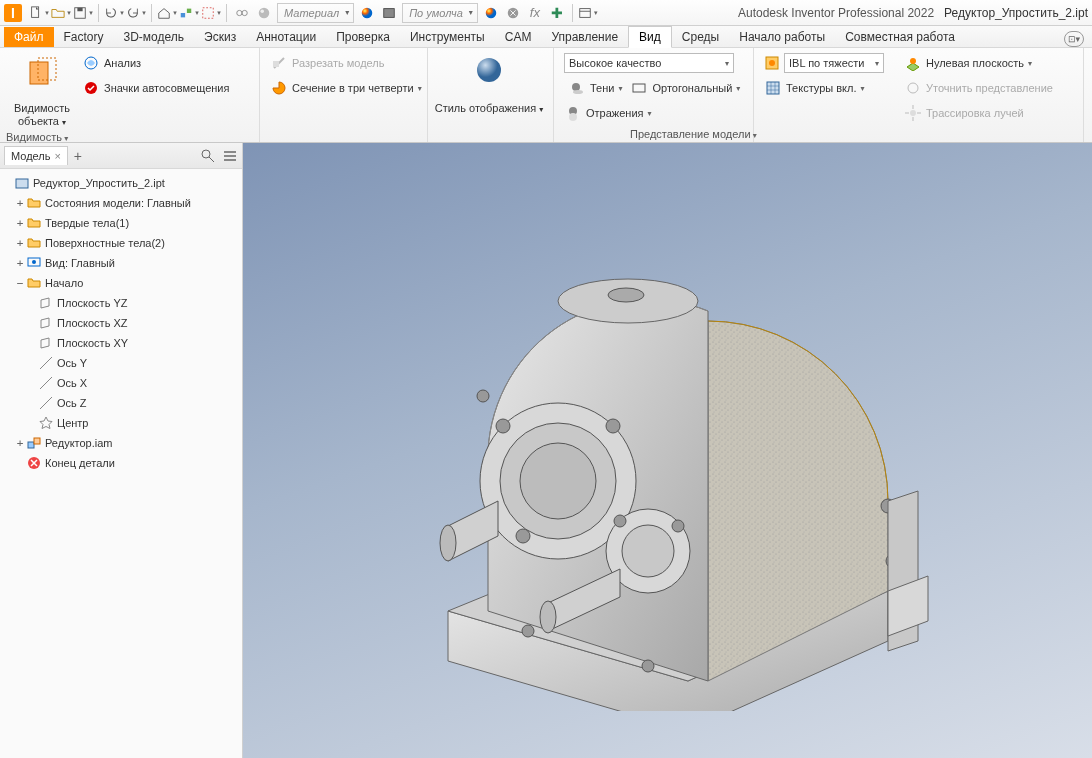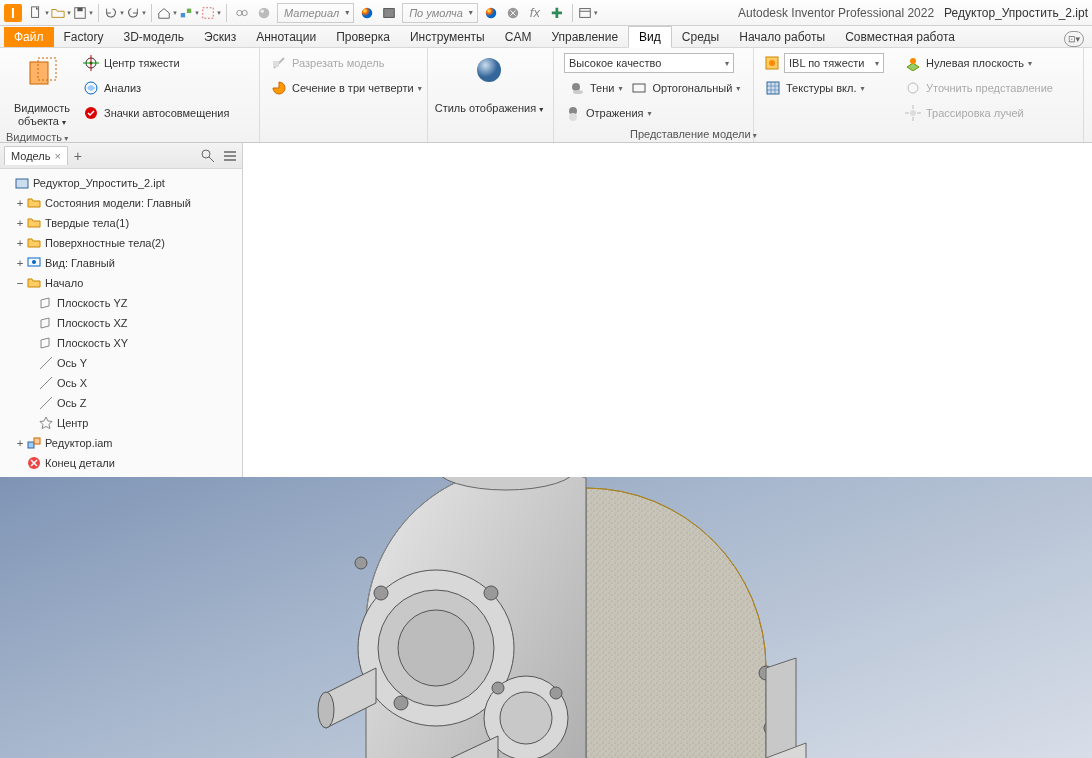--- a/index.html
+++ b/index.html
@@ -36,21 +36,21 @@
 .stack { display:flex; flex-direction:column; gap:3px; padding-top:2px; }
 .srow { display:flex; align-items:center; height:22px; cursor:pointer; padding:0 4px; }
 .srow.disabled { color:#aaa; cursor:default; }
 .srow .sico { width:18px; height:18px; display:flex; align-items:center; justify-content:center; margin-right:4px; }
 .srow .sico svg { width:16px; height:16px; }
 .srow .slabel { font-size:11px; white-space:nowrap; }
 .srow .arr { font-size:8px; margin-left:4px; color:#666; }
 .srow .combo { border:1px solid #bbb; background:#fff; height:20px; display:flex; align-items:center; padding:0 4px; min-width:100px; justify-content:space-between; font-size:11px; }
 .srow .combo .arr2 { font-size:8px; color:#666; }
 
-.workspace { display:flex; height:615px;flex-direction:column; }
+.workspace { display:flex; height:615px; }
 .sidebar { width:243px; background:#fafafa; border-right:1px solid #d0d0d0; display:flex; flex-direction:column; }
 .sb-head { height:26px; background:linear-gradient(#f3f3f3,#e8e8e8); border-bottom:1px solid #d8d8d8; display:flex; align-items:center; padding:0 4px; }
 .sb-head .sbtab { padding:3px 6px; font-size:11px; background:#fff; border:1px solid #ccc; border-bottom:none; display:flex; align-items:center; gap:4px; }
 .sb-head .sbtab .x { font-size:11px; color:#888; cursor:pointer; }
 .sb-head .plus { width:20px; text-align:center; font-size:14px; color:#666; cursor:pointer; }
 .sb-head .tools { margin-left:auto; display:flex; gap:6px; }
 .sb-head .tools .tico { width:16px; height:16px; display:flex; align-items:center; justify-content:center; color:#666; cursor:pointer; }
 .tree { padding:4px 2px; overflow:auto; flex:1; }
 .tnode { display:flex; align-items:center; height:20px; font-size:11px; cursor:pointer; white-space:nowrap; }
 .tnode .exp { width:12px; text-align:center; font-family:monospace; color:#666; font-size:11px; }
@@ -205,31 +205,20 @@
               <rect x="12" y="2" width="18" height="22" fill="none" stroke="#cc6600" stroke-dasharray="2"></rect>
             </svg>
           </div>
         <div class="btntxt"><span>Видимость
 объекта</span> <span style="font-size:8px;">▾</span></div>
       </div>
       <div class="stack">
         <div class="srow">
             <span class="sico">
               <svg viewBox="0 0 16 16">
-                <circle cx="8" cy="8" r="5" fill="none" stroke="#333"></circle>
-                <circle cx="8" cy="8" r="1.5" fill="#333"></circle>
-                <line x1="8" y1="0" x2="8" y2="16" stroke="#c00"></line>
-                <line x1="0" y1="8" x2="16" y2="8" stroke="#090"></line>
-              </svg>
-            </span>
-            <span class="slabel">Центр тяжести</span>
-          </div>
-        <div class="srow">
-            <span class="sico">
-              <svg viewBox="0 0 16 16">
                 <circle cx="8" cy="8" r="6" fill="none" stroke="#06c"></circle>
                 <path d="M4 8 Q8 2 12 8 Q8 14 4 8" fill="#9cf"></path>
               </svg>
             </span>
             <span class="slabel">Анализ</span>
           </div>
         <div class="srow">
             <span class="sico">
               <svg viewBox="0 0 16 16">
                 <circle cx="8" cy="8" r="6" fill="#d00"></circle>

